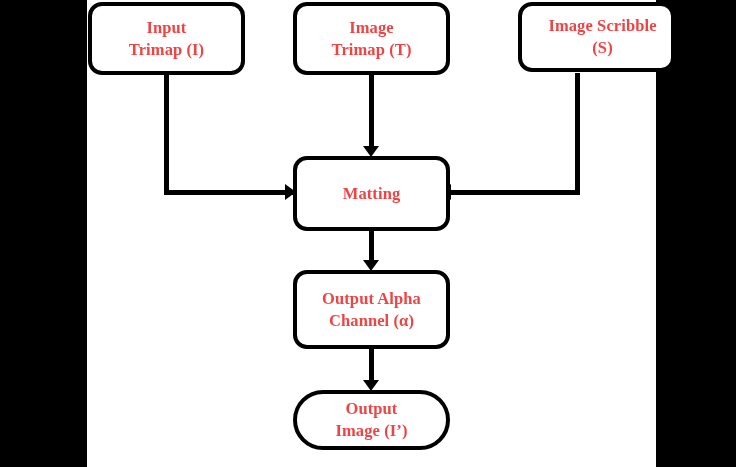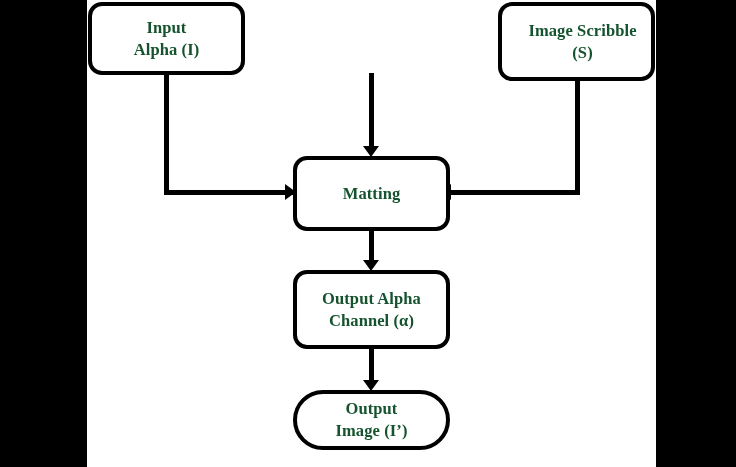--- a/index.html
+++ b/index.html
@@ -36,28 +36,28 @@
     border: 4px solid #000000;
     border-radius: 14px;
     display: flex;
     flex-direction: column;
     align-items: center;
     justify-content: center;
     text-align: center;
     font-weight: bold;
     font-size: 16.5px;
     line-height: 1.32;
-    color: #14532d;
+    color: #ef4444;
     letter-spacing: 0.1px;
     z-index: 3;
   }
   
   #node-input-image   { left: 88px;  top: 2px;   width: 157px; height: 73px; }
   #node-image-trimap  { left: 293px; top: 2px;   width: 157px; height: 73px; }
-  #node-image-scribble{ left: 498px; top: 2px;   width: 157px; height: 79px; padding-left: 12px; }
+  #node-image-scribble{ left: 518px; top: 2px;   width: 157px; height: 70px; padding-left: 12px; }
   #node-matting       { left: 293px; top: 156px; width: 157px; height: 75px; align-items: center; }
   #node-output-alpha  { left: 293px; top: 270px; width: 157px; height: 79px; }
   #node-output-image  { left: 293px; top: 390px; width: 157px; height: 60px; border-radius: 32px; }
 
   
   .conn {
     position: absolute;
     background: #000000;
     z-index: 2;
   }
@@ -125,23 +125,27 @@
   <div class="arrow arrow-left" id="arrow-into-matting-right"></div>
 
   <div class="conn vline" id="conn-matting-v"></div>
   <div class="arrow arrow-down" id="arrow-into-alpha"></div>
 
   <div class="conn vline" id="conn-alpha-v"></div>
   <div class="arrow arrow-down" id="arrow-into-output"></div>
 
   <div class="node" id="node-input-image">
     <span class="line1">Input</span>
-    <span class="line2">Alpha (I)</span>
+    <span class="line2">Trimap (I)</span>
   </div>
 
+  <div class="node" id="node-image-trimap">
+    <span class="line1">Image</span>
+    <span class="line2">Trimap (T)</span>
+  </div>
 
   <div class="node" id="node-image-scribble">
     <span class="line1">Image Scribble</span>
     <span class="line2">(S)</span>
   </div>
 
   <div class="node" id="node-matting">
     <span class="line1">Matting</span>
   </div>
 

